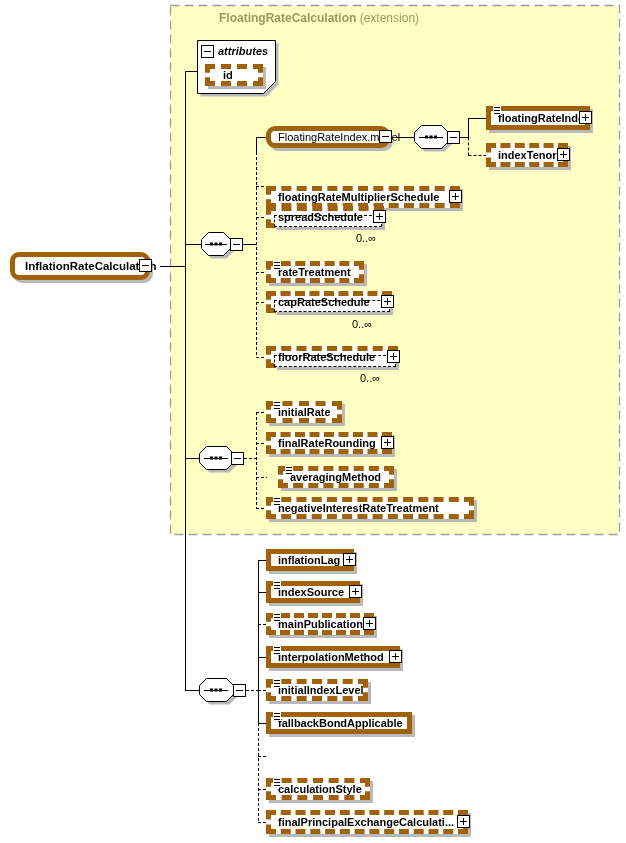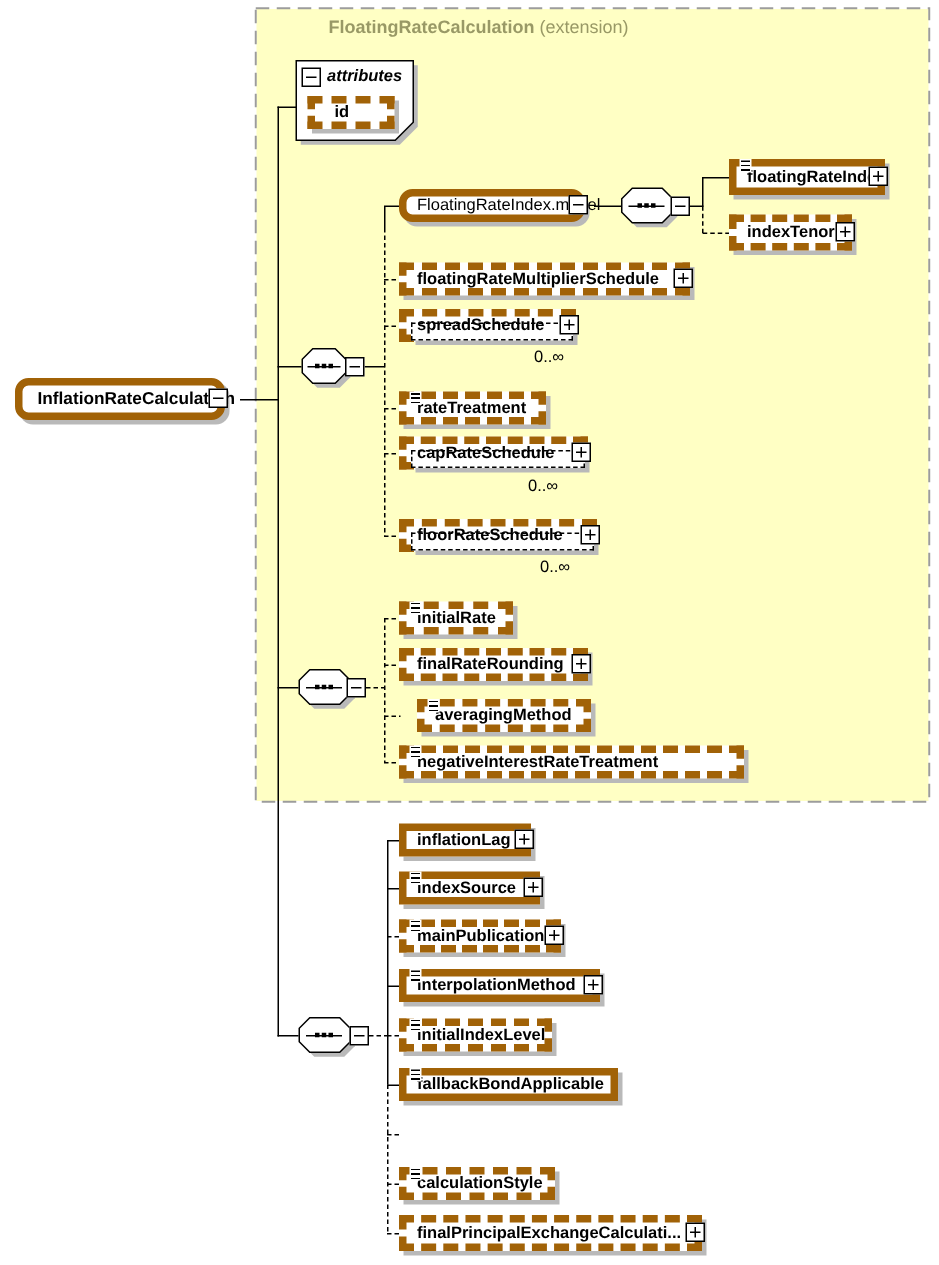--- a/index.html
+++ b/index.html
@@ -156,21 +156,21 @@
   </div>
   <div class="node tall" style="left:486px;top:106px;width:104px;">
     <span class="doc"></span>
     <span class="label">floatingRateIndex</span>
     <span class="toggle plus"></span>
   </div>
   <div class="node tall dashed" style="left:486px;top:143px;width:82px;">
     <span class="label">indexTenor</span>
     <span class="toggle plus"></span>
   </div>
-  <div class="node dashed" style="left:266px;top:175px;width:194px;text-align:right;">
+  <div class="node dashed" style="left:266px;top:186px;width:194px;text-align:right;">
     <span class="label">floatingRateMultiplierSchedule</span>
     <span class="toggle plus"></span>
   </div>
   <div class="node dashed multi" style="left:266px;top:206px;width:118px;">
     <span class="label">spreadSchedule</span>
     <span class="toggle plus"></span>
   </div>
   <span class="occ" style="left:356px;top:232px;">0..∞</span>
   <div class="node dashed multi" style="left:266px;top:291px;width:126px;">
     <span class="label">capRateSchedule</span>
@@ -192,21 +192,21 @@
     <span class="label">initialRate</span>
   </div>
   <div class="node dashed" style="left:266px;top:432px;width:126px;">
     <span class="label">finalRateRounding</span>
     <span class="toggle plus"></span>
   </div>
   <div class="node dashed" style="left:266px;top:466px;width:116px;margin-left:12px;">
     <span class="doc"></span>
     <span class="label">averagingMethod</span>
   </div>
-  <div class="node dashed" style="left:266px;top:497px;width:230px;">
+  <div class="node dashed" style="left:266px;top:497px;width:208px;">
     <span class="doc"></span>
     <span class="label">negativeInterestRateTreatment</span>
   </div>
 
   <div class="node" style="left:266px;top:549px;width:88px;">
     <span class="label">inflationLag</span>
     <span class="toggle plus"></span>
   </div>
   <div class="node" style="left:266px;top:581px;width:94px;">
     <span class="doc"></span>

